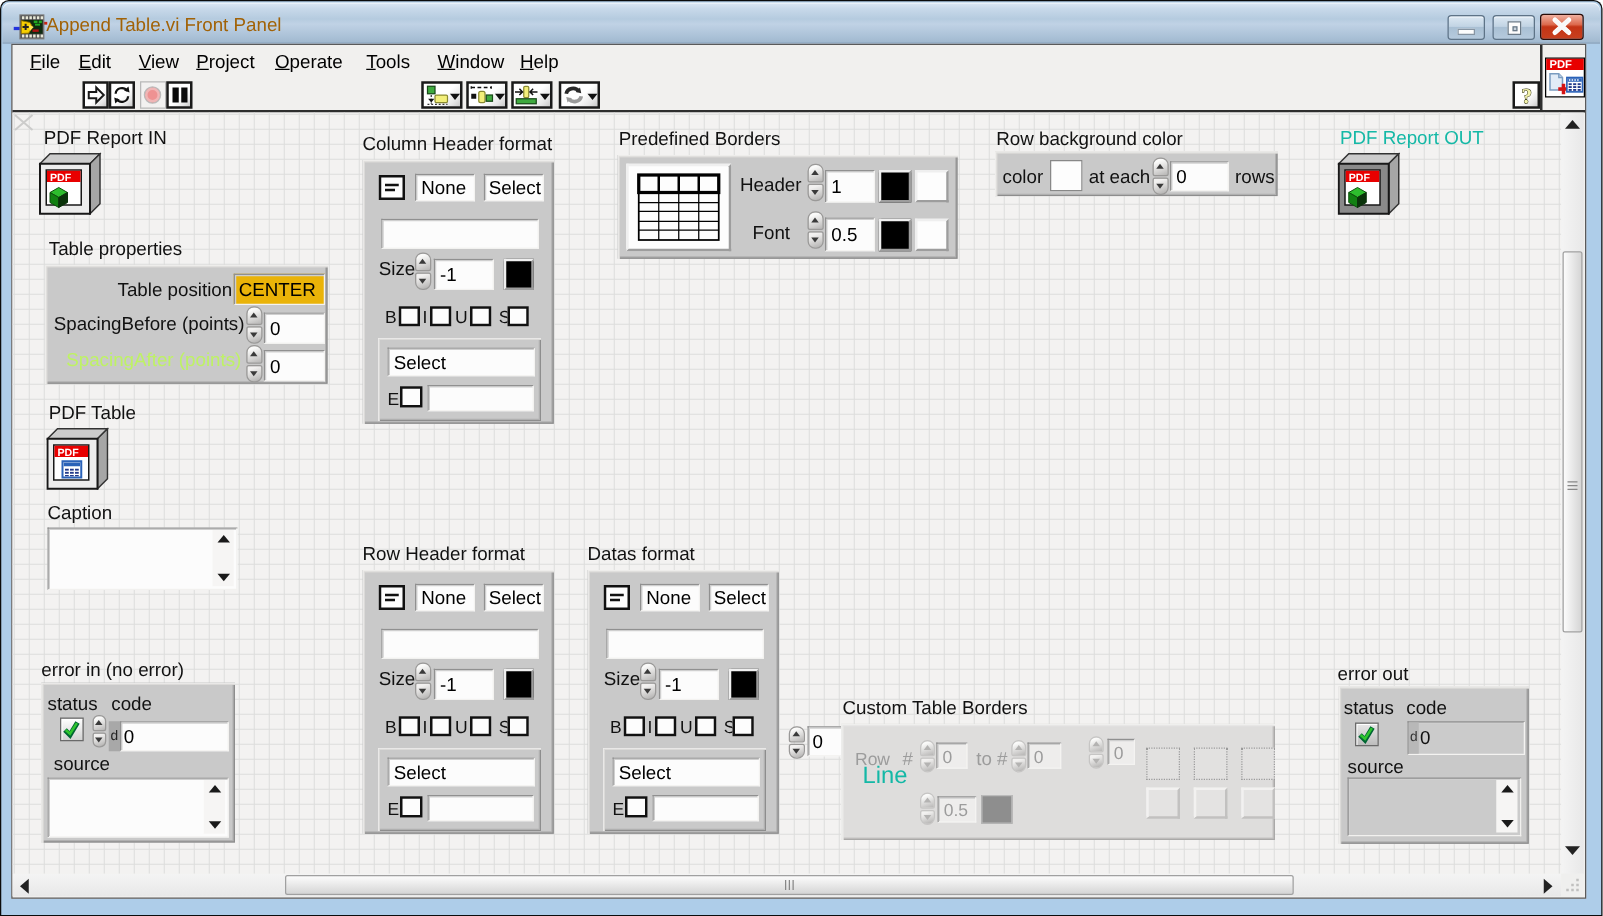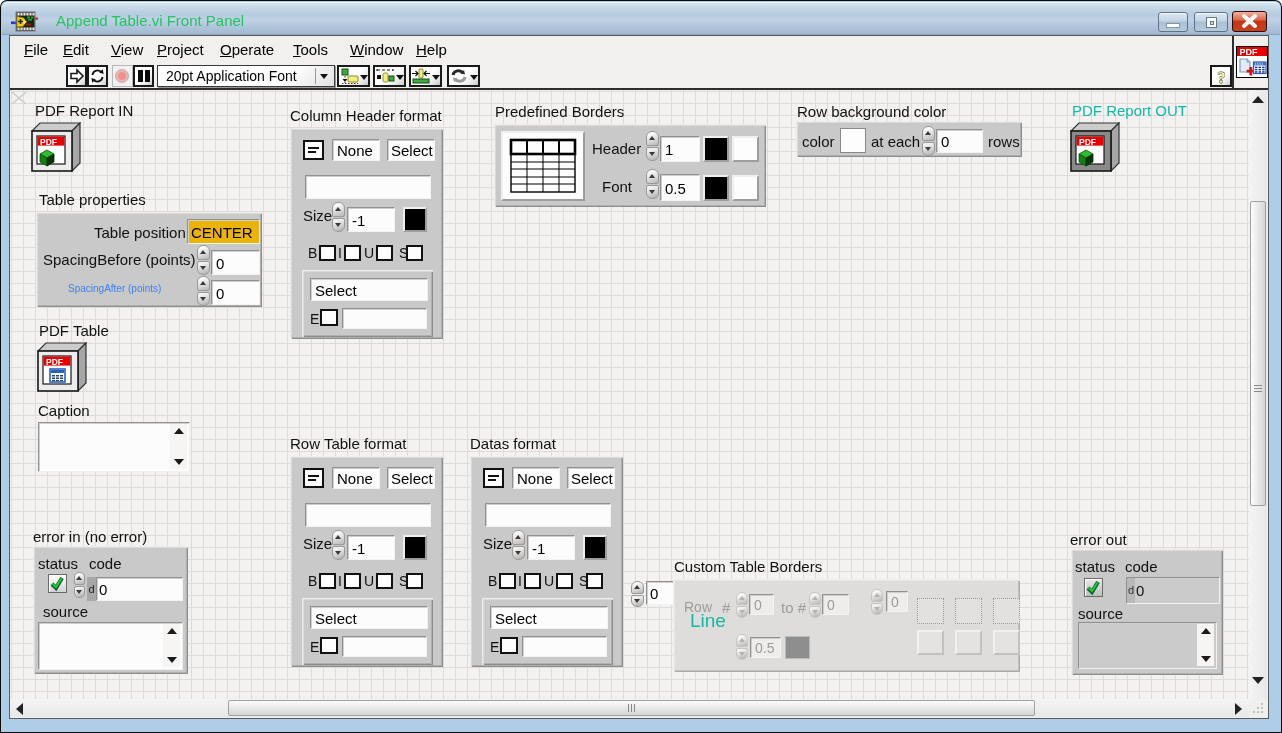--- a/index.html
+++ b/index.html
@@ -33,21 +33,21 @@
 <g fill="#22aa22">
         <rect x="17" y="6.5" width="3" height="2"></rect>
         <rect x="21" y="6.5" width="2.5" height="2"></rect>
         <rect x="18" y="9" width="4" height="1.5"></rect>
       </g>
 <polygon points="7,6.5 14,8 16,11.5 13,16.5 7,16.8" fill="#f6cf00" stroke="#9a7400" stroke-width="0.7"></polygon>
 <polygon points="13,10 17,11.5 14,14.5" fill="#ffe95a"></polygon>
 <path d="M10.5 9 v5 M8 11.5 h5" stroke="#222" stroke-width="1.6"></path>
 <rect x="16" y="13.5" width="5" height="2" fill="#aa1111"></rect>
 </svg>
-<div class="lbl" style="left:56px;top:13px;font-size:15px;color:#22c55e">Append Table.vi Front Panel</div>
+<div class="lbl" style="left:37px;top:13px;font-size:15px;color:#a16207">Append Table.vi Front Panel</div>
 <div style="position:absolute;left:1158px;top:12px;width:30px;height:20px;border:1px solid #5e7387;border-radius:3px;background:linear-gradient(#dce8f3 0%,#c2d4e4 45%,#a9c0d4 50%,#b6cadd 100%);box-shadow:inset 0 1px 0 rgba(255,255,255,.7)">
 <div style="position:absolute;left:7px;top:10px;width:14px;height:5px;background:#fdfdfd;border:1px solid #8795a3"></div>
     </div>
 <div style="position:absolute;left:1194px;top:12px;width:34px;height:20px;border:1px solid #5e7387;border-radius:3px;background:linear-gradient(#dce8f3 0%,#c2d4e4 45%,#a9c0d4 50%,#b6cadd 100%);box-shadow:inset 0 1px 0 rgba(255,255,255,.7)">
 <div style="position:absolute;left:11px;top:4px;width:11px;height:11px;background:#fdfdfd;border:1px solid #6a7a88">
         <div style="position:absolute;left:3px;top:3px;width:4px;height:4px;background:#c9d4de;border:1px solid #6a7a88"></div>
       </div>
     </div>
 <div style="position:absolute;left:1232px;top:11px;width:35px;height:21px;border:1px solid #2a0c08;border-radius:3px;background:linear-gradient(#f0b0a0 0%,#dd6a4d 40%,#c43415 50%,#c8401f 100%)">
 <svg width="33" height="19" style="position:absolute;left:0;top:0">
@@ -75,25 +75,20 @@
         </g>
         <polygon points="13.8,2.2 14.6,7 10.2,5.4" fill="#111"></polygon>
         <polygon points="3.2,15.8 2.4,11 6.8,12.6" fill="#111"></polygon>
       </svg></div>
 <div style="position:absolute;left:112px;top:65px;width:21px;height:22px;background:#f2f1f0;border:1px solid #b8b8b8">
       <div style="position:absolute;left:2px;top:3px;width:14px;height:14px;border-radius:50%;background:#ee9292;border:1px solid #bbb;box-shadow:inset 0 0 0 2px #f0b6b6"></div>
     </div>
 <div class="tb2" style="left:133px;top:65px;width:21px">
       <div style="position:absolute;left:3px;top:3px;width:5px;height:12px;background:#0a0a0a"></div>
       <div style="position:absolute;left:10px;top:3px;width:5px;height:12px;background:#0a0a0a"></div>
-    </div>
-<div style="position:absolute;left:157px;top:65px;width:178px;height:22px;background:linear-gradient(135deg,#ffffff 70%,#e2e2e2 100%);border:1px solid #3a3a3a;box-shadow:1px 1px 0 #9a9a9a">
-<div class="lbl" style="left:8px;top:3px;font-size:14px;color:#000">20pt Application Font</div>
-<div style="position:absolute;left:157px;top:2px;width:1px;height:16px;background:#999"></div>
-<div style="position:absolute;left:162px;top:8px;width:0;height:0;border-left:4px solid transparent;border-right:4px solid transparent;border-top:5px solid #111"></div>
     </div>
 <div class="tb2" style="left:337px;top:65px;width:33px"><svg width="20" height="18">
         <rect x="3" y="2" width="6" height="6" fill="#3faa3f" stroke="#1a4a1a"></rect>
         <path d="M6 9 v7" stroke="#333" stroke-width="1" stroke-dasharray="1.5,1.5"></path>
         <path d="M6 15 l-2.5 -3 5 0 z" fill="#111"></path>
         <rect x="9" y="9" width="10" height="6" rx="1" fill="#f3ef7a" stroke="#8a8a30"></rect>
         <path d="M3 16.5 h16" stroke="#333" stroke-width="1" stroke-dasharray="1.5,1.5"></path>
       </svg><div style="position:absolute;left:21px;top:8px;width:0;height:0;border-left:4px solid transparent;border-right:4px solid transparent;border-top:5px solid #111"></div></div>
 <div class="tb2" style="left:373px;top:65px;width:33px"><svg width="20" height="18">
         <path d="M2 3 h16" stroke="#111" stroke-width="1.2" stroke-dasharray="3,2"></path>
@@ -176,21 +171,21 @@
 <div class="lbl" style="left:43px;top:252px;font-size:15px;color:#111">SpacingBefore (points)</div>
 <div style="position:absolute;left:197px;top:245px;width:13px;height:30px">
 <div style="position:absolute;left:0;top:0;width:13px;height:15px;background:linear-gradient(160deg,#fafaf9 20%,#d2d1d0 70%,#b6b5b4);border:1px solid #9a9998;border-radius:6px 6px 2px 2px"></div>
 <div style="position:absolute;left:0;top:16px;width:13px;height:14px;background:linear-gradient(160deg,#f2f1f0 20%,#c9c8c7 70%,#aeadac);border:1px solid #9a9998;border-radius:2px 2px 6px 6px"></div>
 <div style="position:absolute;left:3px;top:5px;width:0;height:0;border-left:3px solid transparent;border-right:3px solid transparent;border-bottom:4px solid #3a3a3a"></div>
 <div style="position:absolute;left:3px;top:21px;width:0;height:0;border-left:3px solid transparent;border-right:3px solid transparent;border-top:4px solid #3a3a3a"></div>
 </div>
 <div class="fw" style="left:211px;top:250px;width:49px;height:25px;background:#fcfcfc">
       <span style="position:absolute;left:4px;top:4px;font-size:15px;color:#000;line-height:17px">0</span>
     </div>
-<div class="lbl" style="left:68px;top:281px;font-size:10px;color:#3b82f6">SpacingAfter (points)</div>
+<div class="lbl" style="left:53px;top:281px;font-size:15px;color:#bef264">SpacingAfter (points)</div>
 <div style="position:absolute;left:197px;top:276px;width:13px;height:30px">
 <div style="position:absolute;left:0;top:0;width:13px;height:15px;background:linear-gradient(160deg,#fafaf9 20%,#d2d1d0 70%,#b6b5b4);border:1px solid #9a9998;border-radius:6px 6px 2px 2px"></div>
 <div style="position:absolute;left:0;top:16px;width:13px;height:14px;background:linear-gradient(160deg,#f2f1f0 20%,#c9c8c7 70%,#aeadac);border:1px solid #9a9998;border-radius:2px 2px 6px 6px"></div>
 <div style="position:absolute;left:3px;top:5px;width:0;height:0;border-left:3px solid transparent;border-right:3px solid transparent;border-bottom:4px solid #3a3a3a"></div>
 <div style="position:absolute;left:3px;top:21px;width:0;height:0;border-left:3px solid transparent;border-right:3px solid transparent;border-top:4px solid #3a3a3a"></div>
 </div>
 <div class="fw" style="left:211px;top:280px;width:49px;height:25px;background:#fcfcfc">
       <span style="position:absolute;left:4px;top:4px;font-size:15px;color:#000;line-height:17px">0</span>
     </div>
 <div class="lbl" style="left:39px;top:323px;font-size:15px;color:#111">PDF Table</div>
@@ -281,21 +276,21 @@
 <div style="position:absolute;left:376px;top:245px;width:17px;height:16px;background:#fdfdfd;border:2px solid #111"></div>
 <div class="lbl" style="left:399px;top:246px;font-size:14px;color:#111">S</div>
 <div style="position:absolute;left:406px;top:245px;width:17px;height:16px;background:#fdfdfd;border:2px solid #111"></div>
 <div class="raised" style="left:302px;top:270px;width:131px;height:67px"></div>
 <div class="fw" style="left:310px;top:278px;width:118px;height:23px;background:#fcfcfc">
       <span style="position:absolute;left:4px;top:3px;font-size:15px;color:#000;line-height:17px">Select</span>
     </div>
 <div class="lbl" style="left:310px;top:312px;font-size:14px;color:#111">E</div>
 <div style="position:absolute;left:320px;top:309px;width:18px;height:17px;background:#fdfdfd;border:2px solid #111"></div>
 <div class="fw" style="left:342px;top:308px;width:85px;height:21px;background:#fcfcfc"></div>
-<div class="lbl" style="left:290px;top:436px;font-size:15px;color:#111">Row Table format</div>
+<div class="lbl" style="left:290px;top:436px;font-size:15px;color:#111">Row Header format</div>
 <div class="raised" style="left:290px;top:456px;width:153px;height:211px"></div>
 <div style="position:absolute;left:303px;top:468px;width:21px;height:20px;background:#fdfdfd;border:2px solid #111">
 <div style="position:absolute;left:3px;top:5px;width:11px;height:2px;background:#111"></div>
 <div style="position:absolute;left:3px;top:9px;width:8px;height:2px;background:#111"></div>
     </div>
 <div class="fw" style="left:332px;top:467px;width:48px;height:22px;background:#fcfcfc">
       <span style="position:absolute;left:4px;top:2px;font-size:15px;color:#000;line-height:17px">None</span>
     </div>
 <div class="fw" style="left:387px;top:467px;width:48px;height:22px;background:#fcfcfc">
       <span style="position:absolute;left:3px;top:2px;font-size:15px;color:#000;line-height:17px">Select</span>

